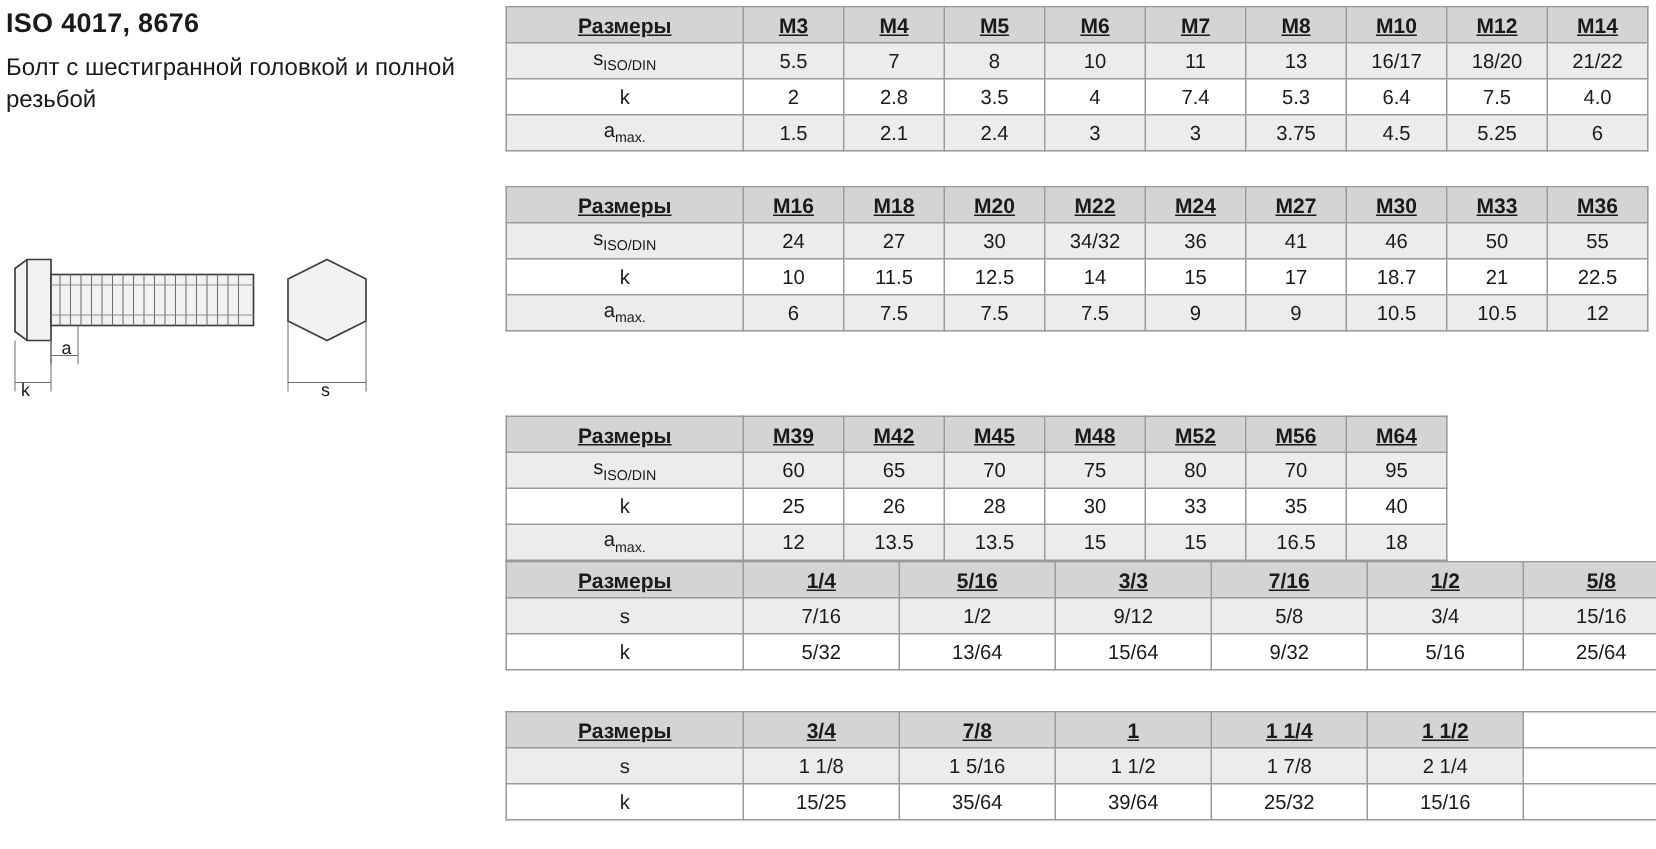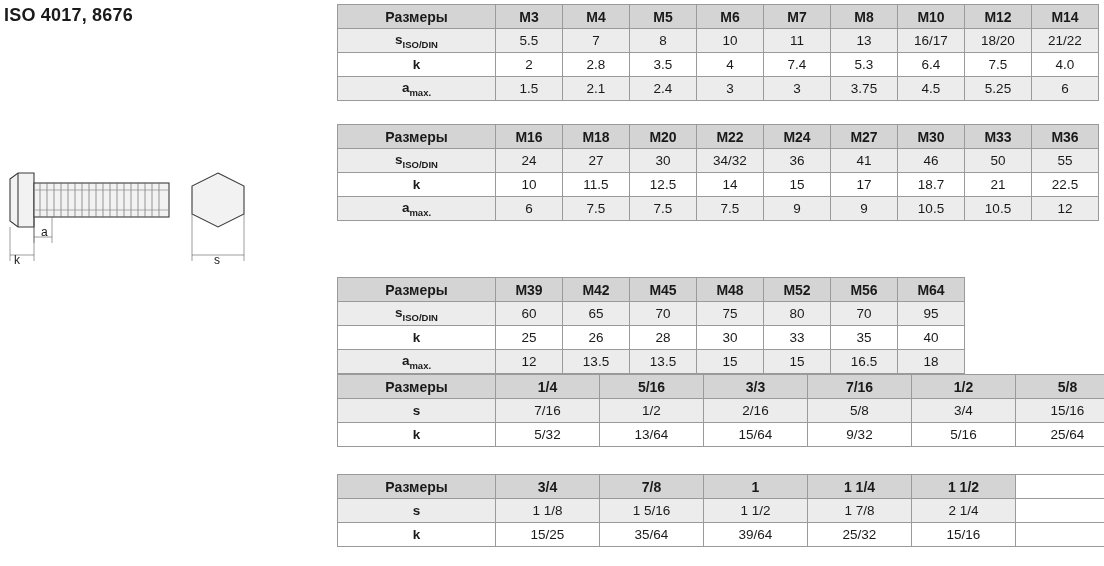--- a/index.html
+++ b/index.html
@@ -61,30 +61,31 @@
     font-size: 13.5px;
     font-weight: normal;
     color: #1a1a1a;
     padding: 0 2px;
     white-space: nowrap;
   }
   .tbl thead th {
     background: #d4d4d4;
     font-weight: bold;
     font-size: 14px;
+    text-decoration: underline;
   }
   .tbl tbody tr.shade td {
     background: #ececec;
   }
   .tbl tbody tr.plain td {
     background: #ffffff;
   }
   .tbl .rowhdr {
     background: #ececec !important;
-    font-weight: bold;
+    font-weight: normal;
   }
   .tbl tbody tr.plain .rowhdr {
     background: #ffffff !important;
   }
   .tbl .empty {
     background: #ffffff !important;
   }
   sub { font-size: 9.5px; }
 
   
@@ -98,20 +99,21 @@
   .c-d12  { width: 67px; }
   .c-d6   { width: 104px; }
 </style>
 </head>
 <body>
 
 <div id="page">
 
   <div id="left">
     <div class="std-line">ISO 4017, 8676</div>
+    <div class="desc">Болт с шестигранной головкой и полной резьбой</div>
   </div>
 
   <div id="drawing">
     <svg width="330" height="110" viewBox="0 0 330 110">
       <g fill="none" stroke="#3b3b3b" stroke-width="1.1">
 
         <polygon points="10,14 18,8 34,8 34,62 18,62 10,56" fill="#f2f2f2"></polygon>
         <line x1="18" y1="8" x2="18" y2="62"></line>
 
         <rect x="34" y="18" width="135" height="34" fill="#f2f2f2"></rect>
@@ -371,21 +373,21 @@
         <th>7/16</th>
         <th>1/2</th>
         <th>5/8</th>
       </tr>
     </thead>
     <tbody>
       <tr class="shade">
         <td class="rowhdr">s</td>
         <td>7/16</td>
         <td>1/2</td>
-        <td>2/16</td>
+        <td>9/12</td>
         <td>5/8</td>
         <td>3/4</td>
         <td>15/16</td>
       </tr>
       <tr class="plain">
         <td class="rowhdr">k</td>
         <td>5/32</td>
         <td>13/64</td>
         <td>15/64</td>
         <td>9/32</td>

